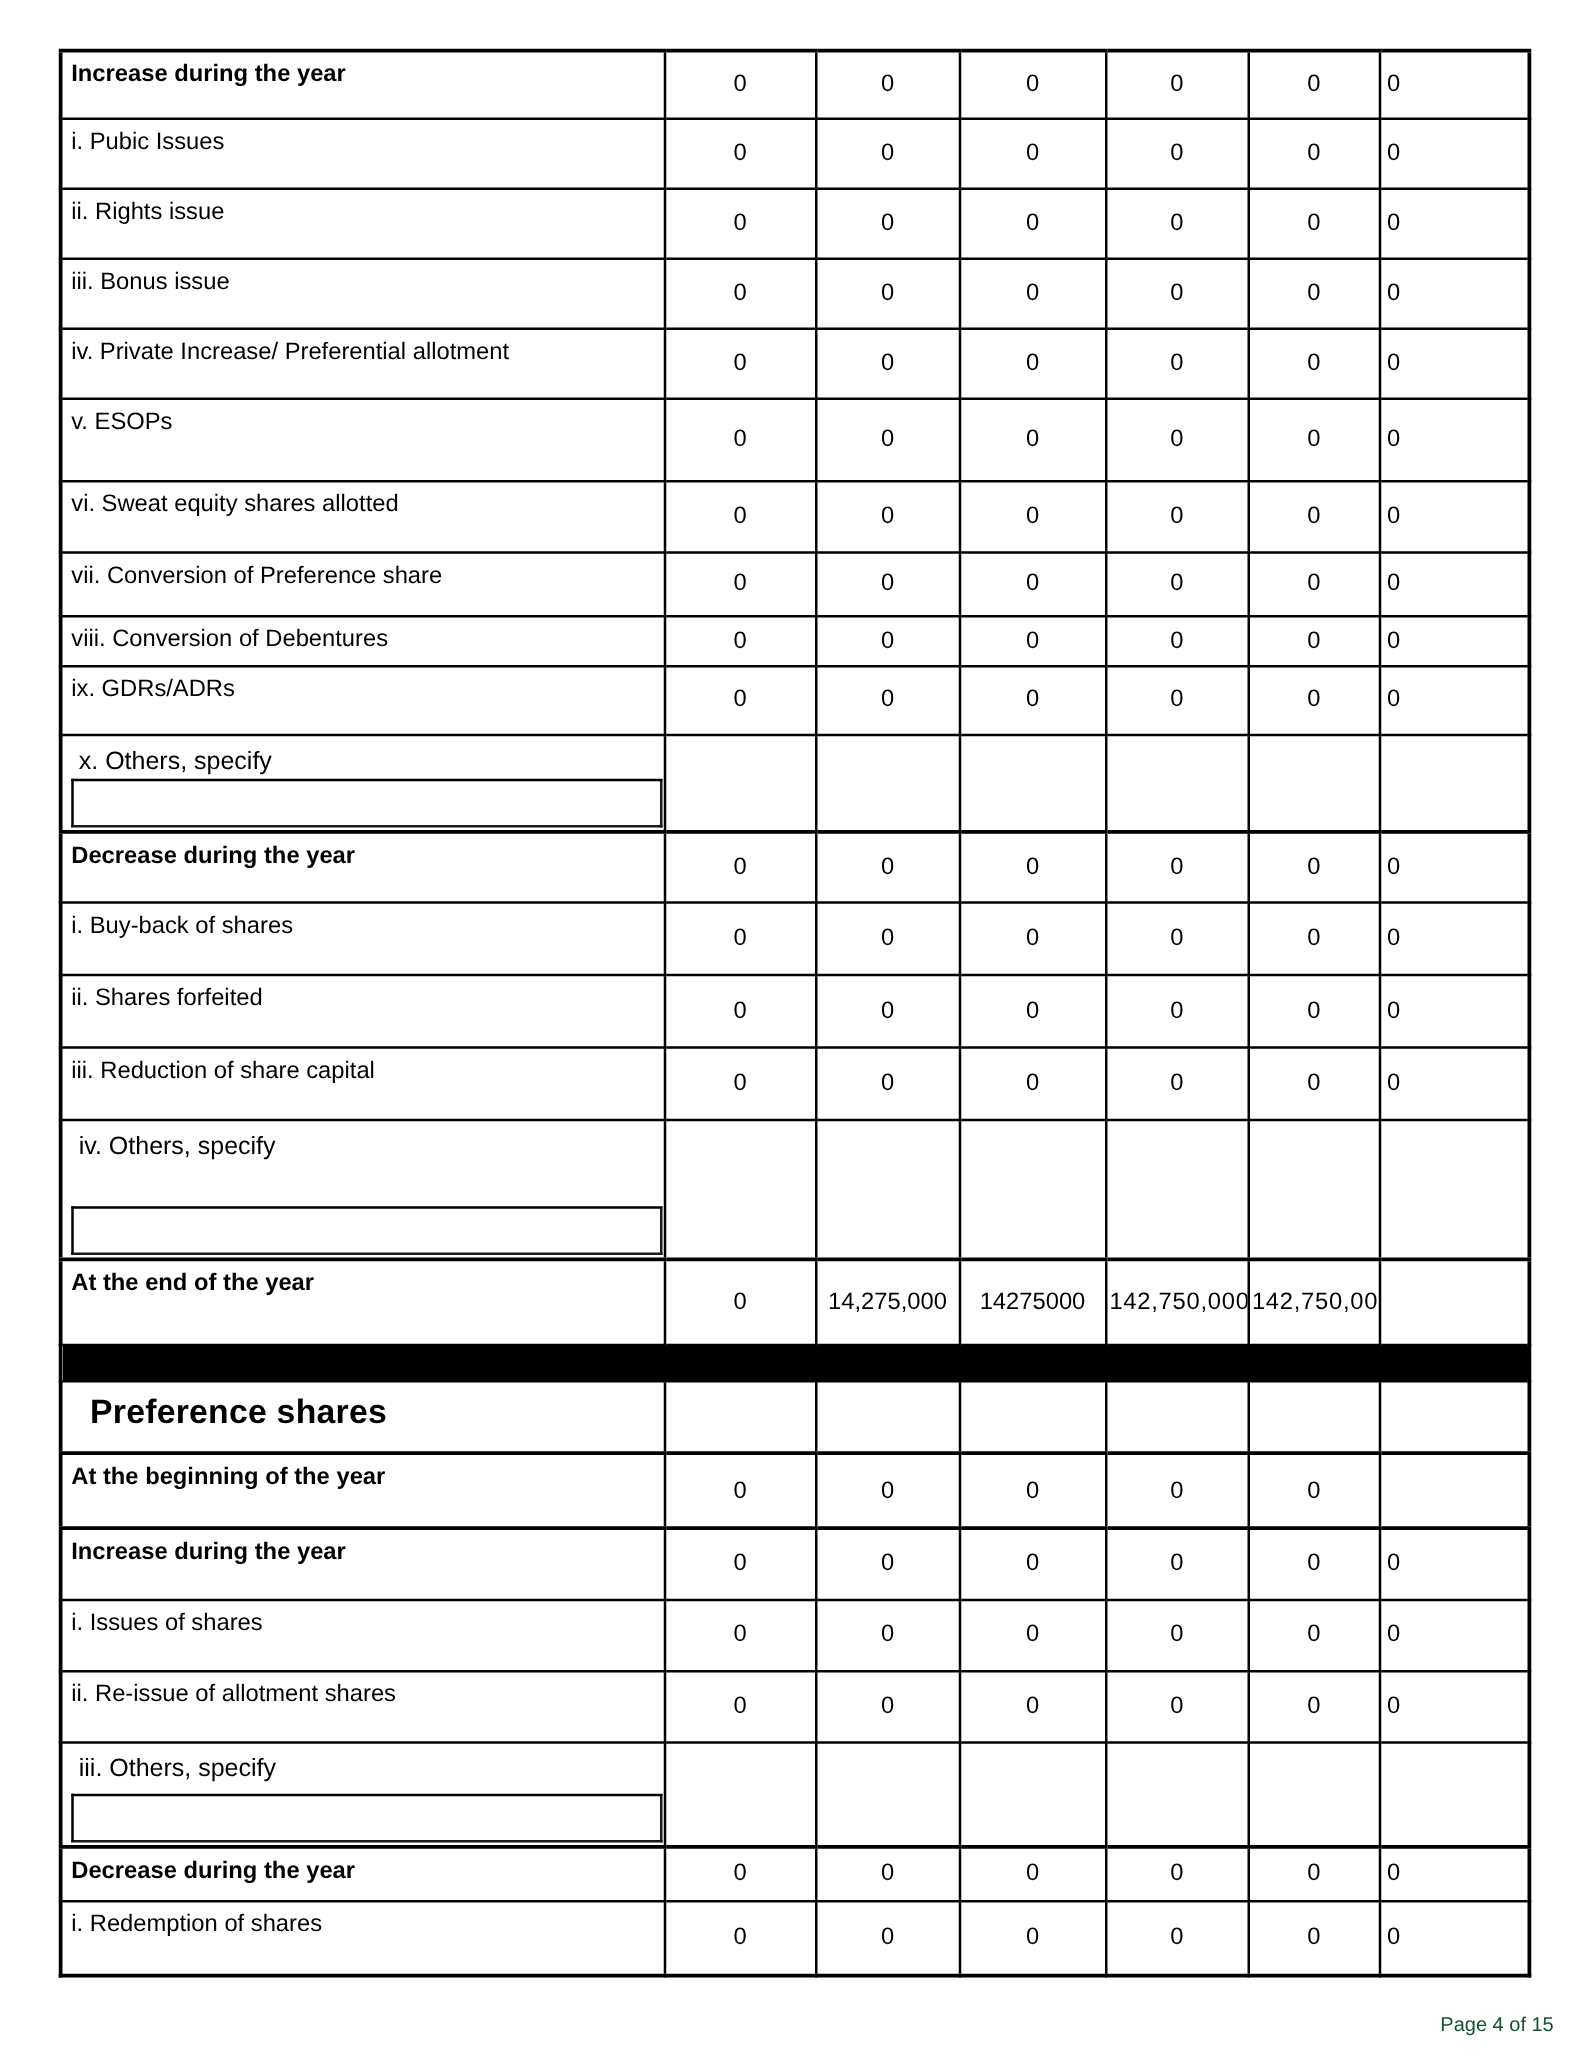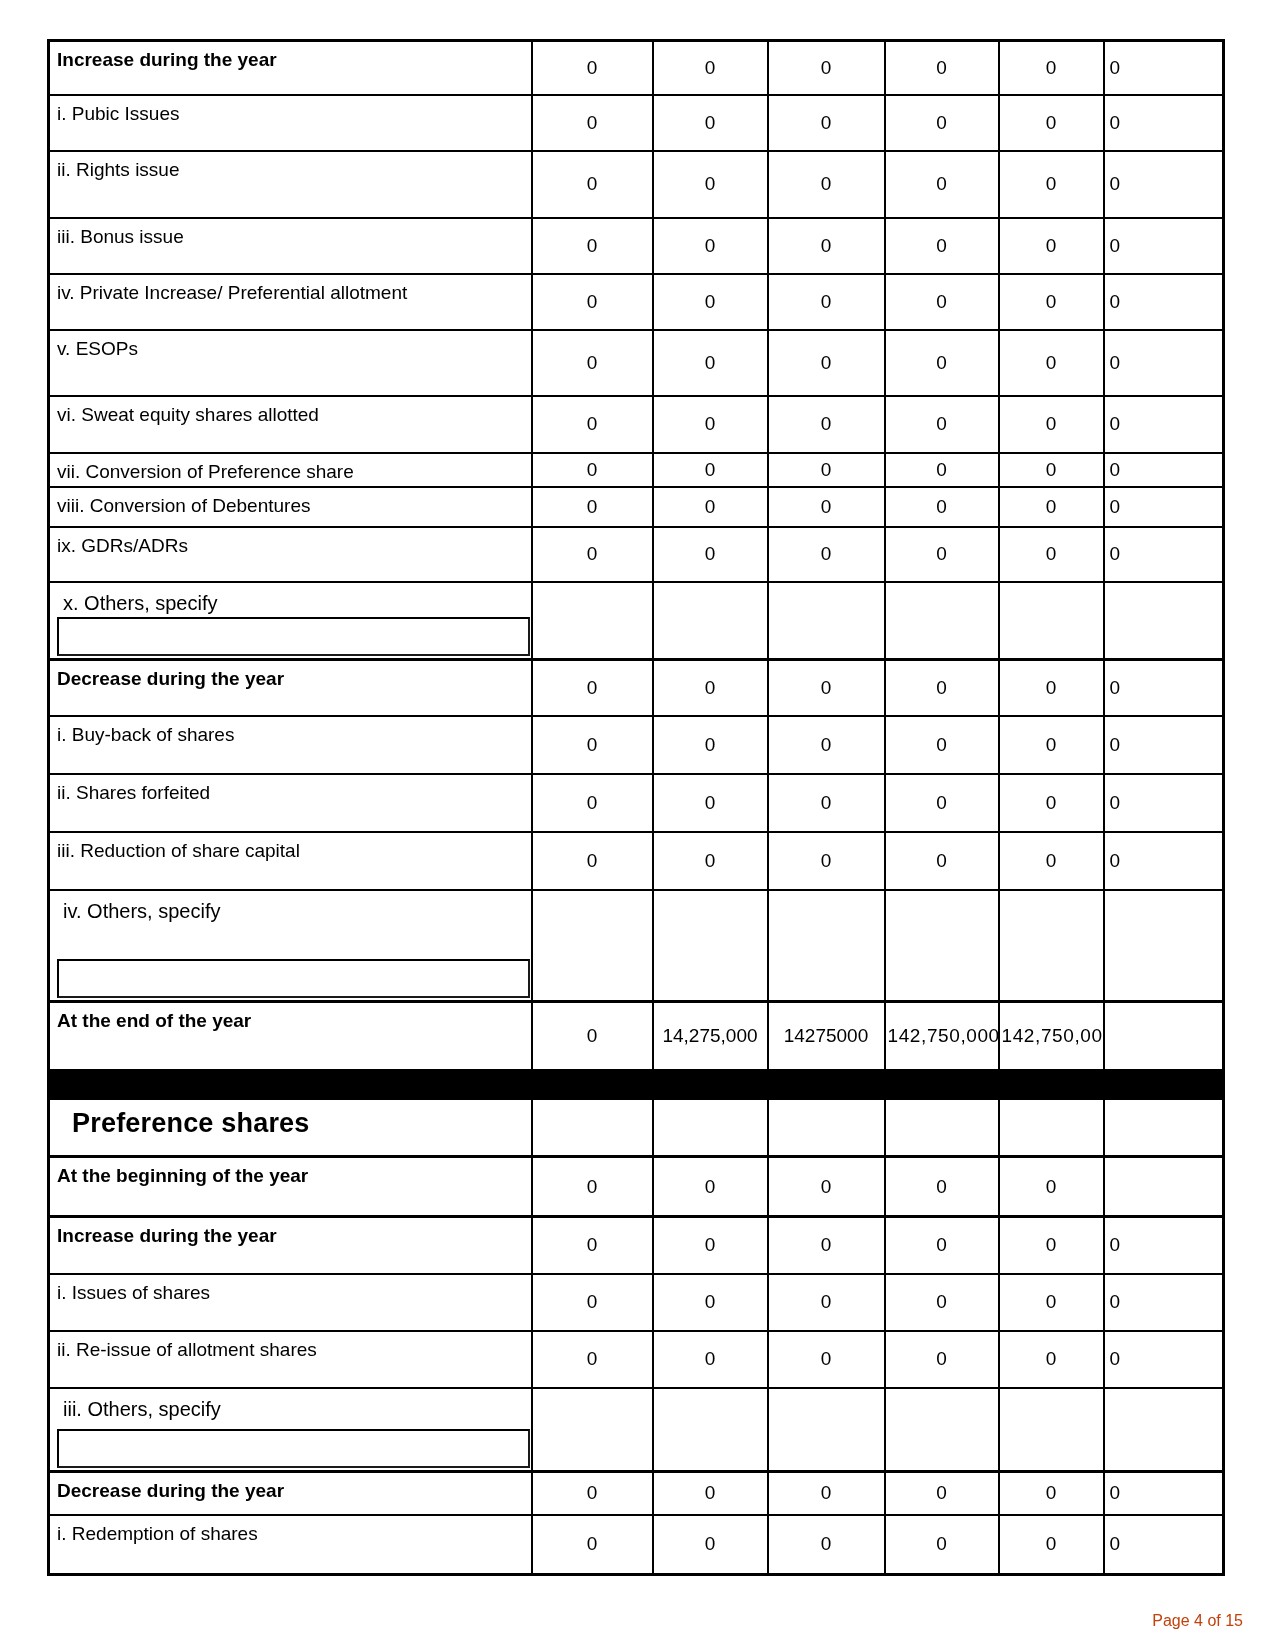--- a/index.html
+++ b/index.html
@@ -69,21 +69,21 @@
     border: 2px solid #1a1a1a;
     border-top-color: #000000;
     border-left-color: #000000;
     background: #ffffff;
   }
   .page-footer {
     position: absolute;
     top: 1612px;
     right: 32px;
     font-size: 16px;
-    color: #c2410c;
+    color: #14532d;
   }
 </style>
 </head>
 <body>
 
 <div class="page">
 
   <table class="share-table">
     <colgroup>
       <col style="width:483px">
@@ -106,21 +106,21 @@
         </tr>
         <tr class="item" style="height: 56px;">
           <td class="label-cell"><span>i. Pubic Issues</span></td>
           <td class="value-cell">0</td>
           <td class="value-cell">0</td>
           <td class="value-cell">0</td>
           <td class="value-cell">0</td>
           <td class="value-cell">0</td>
           <td class="value-cell last-col">0</td>
         </tr>
-        <tr class="item" style="height: 67px;">
+        <tr class="item" style="height: 56px;">
           <td class="label-cell"><span>ii. Rights issue</span></td>
           <td class="value-cell">0</td>
           <td class="value-cell">0</td>
           <td class="value-cell">0</td>
           <td class="value-cell">0</td>
           <td class="value-cell">0</td>
           <td class="value-cell last-col">0</td>
         </tr>
         <tr class="item" style="height: 56px;">
           <td class="label-cell"><span>iii. Bonus issue</span></td>
@@ -151,21 +151,21 @@
         </tr>
         <tr class="item" style="height: 57px;">
           <td class="label-cell"><span>vi. Sweat equity shares allotted</span></td>
           <td class="value-cell">0</td>
           <td class="value-cell">0</td>
           <td class="value-cell">0</td>
           <td class="value-cell">0</td>
           <td class="value-cell">0</td>
           <td class="value-cell last-col">0</td>
         </tr>
-        <tr class="item" style="height: 34px;">
+        <tr class="item" style="height: 51px;">
           <td class="label-cell"><span>vii. Conversion of Preference share</span></td>
           <td class="value-cell">0</td>
           <td class="value-cell">0</td>
           <td class="value-cell">0</td>
           <td class="value-cell">0</td>
           <td class="value-cell">0</td>
           <td class="value-cell last-col">0</td>
         </tr>
         <tr class="item" style="height: 40px;">
           <td class="label-cell"><span>viii. Conversion of Debentures</span></td>

